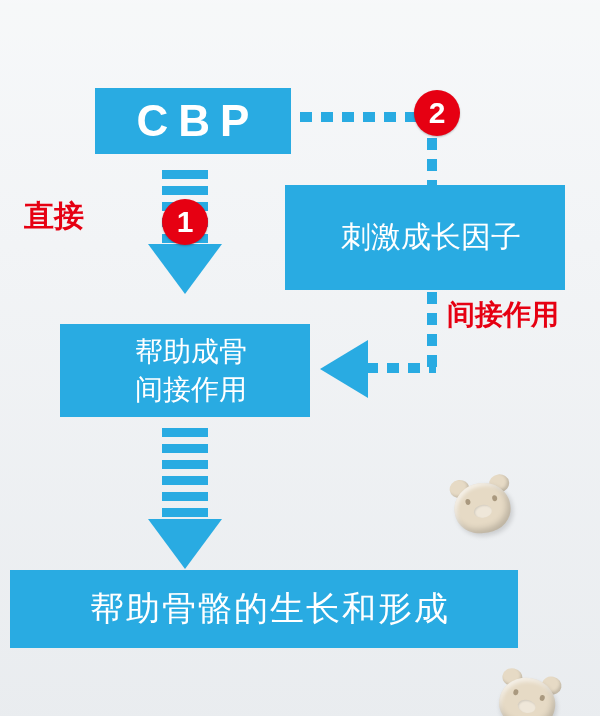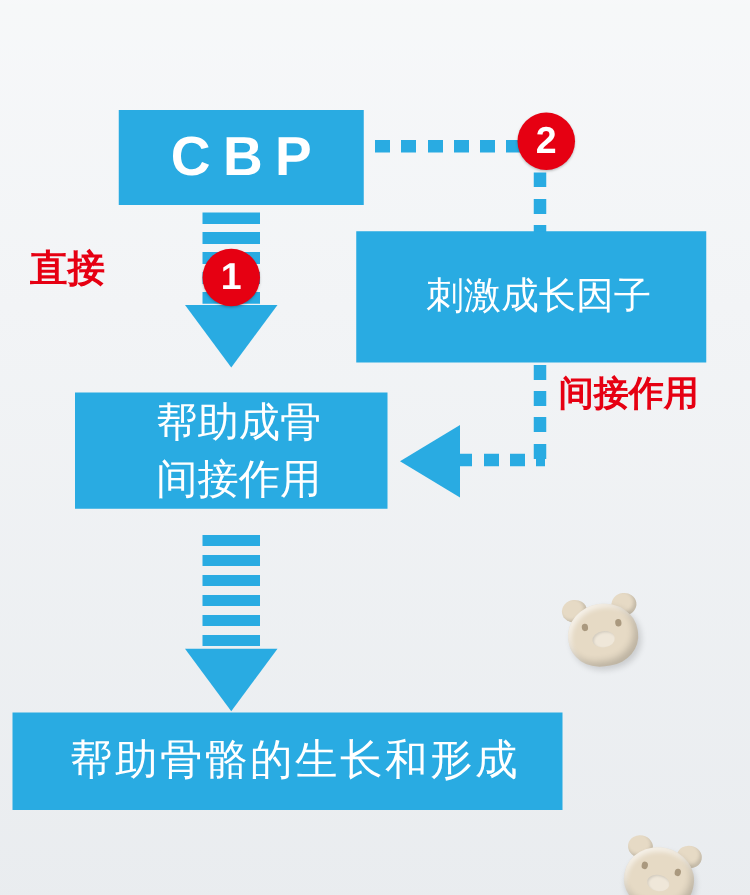--- a/index.html
+++ b/index.html
@@ -26,24 +26,24 @@
     background: var(--box-blue);
     color:#fff;
     display:flex;
     flex-direction:column;
     align-items:center;
     justify-content:center;
     text-align:center;
     line-height:1.35;
     padding-left:12px;
   }
-  .cbp-box      { left:95px;  top:88px;  width:196px; height:76px; font-size:44px; font-weight:bold; letter-spacing:10px; padding-left:10px; }
+  .cbp-box      { left:95px;  top:88px;  width:196px; height:66px; font-size:44px; font-weight:bold; letter-spacing:10px; padding-left:10px; }
   .stimulate-box{ left:285px; top:185px; width:280px; height:105px; font-size:30px; }
-  .osteoblast-box{ left:60px; top:314px; width:250px; height:93px; font-size:33px; }
-  .outcome-box  { left:10px;  top:570px; width:440px; height:78px; font-size:34px; letter-spacing:2px; }
+  .osteoblast-box{ left:60px; top:324px; width:250px; height:93px; font-size:28px;font-family:Liberation Serif, serif; }
+  .outcome-box  { left:10px;  top:570px; width:508px; height:78px; font-size:34px; letter-spacing:2px; }
 
   .badge {
     position:absolute;
     width:46px; height:46px;
     border-radius:50%;
     background: var(--accent-red);
     color:#fff;
     font-size:30px; font-weight:bold;
     display:flex; align-items:center; justify-content:center;
     z-index:5;

